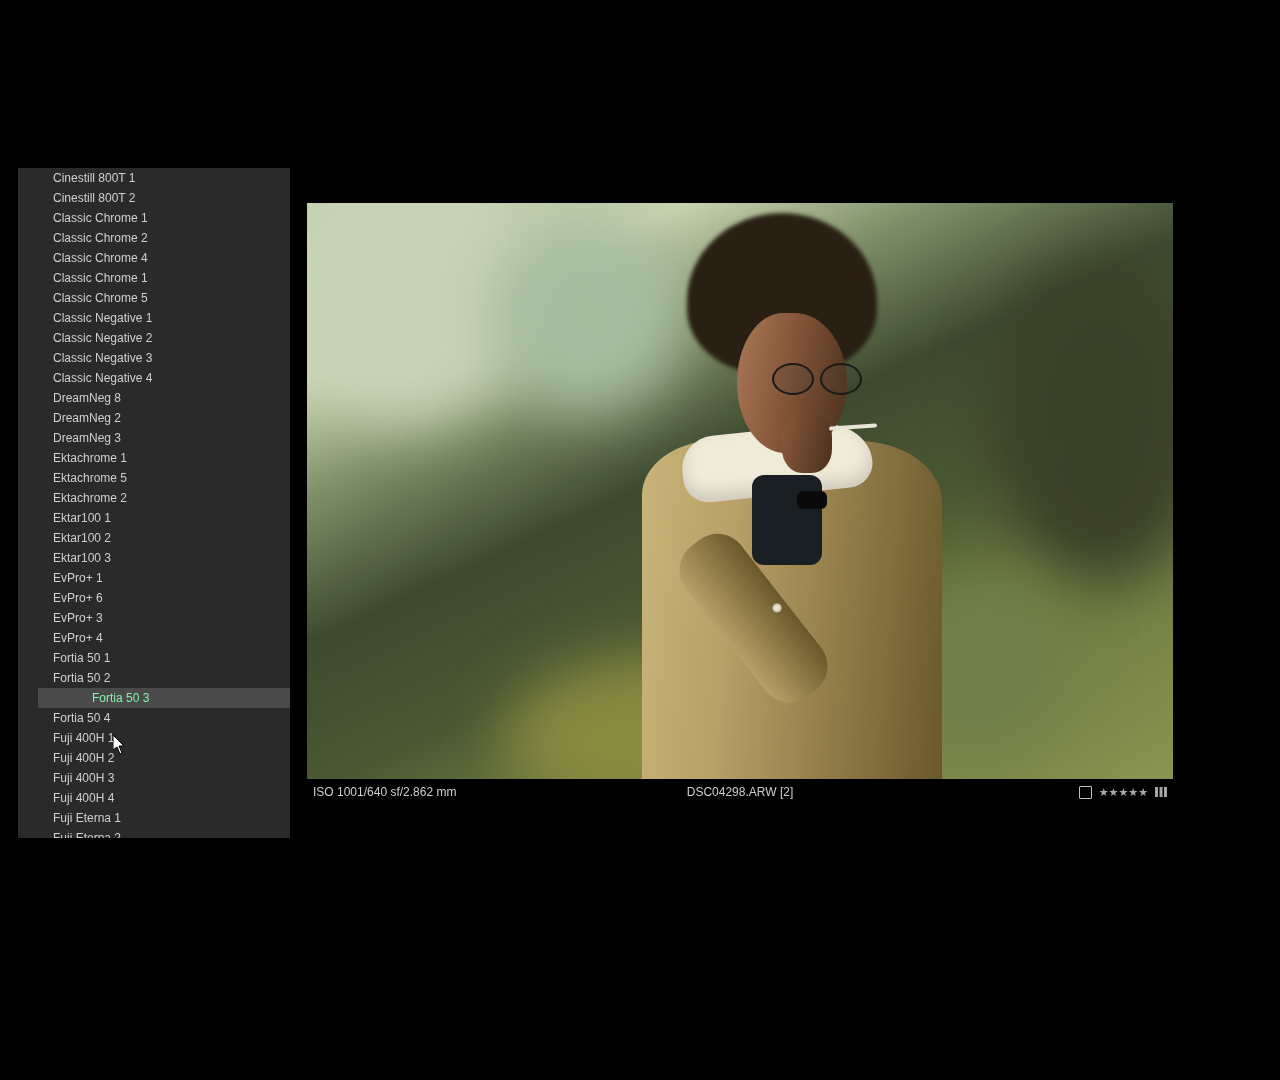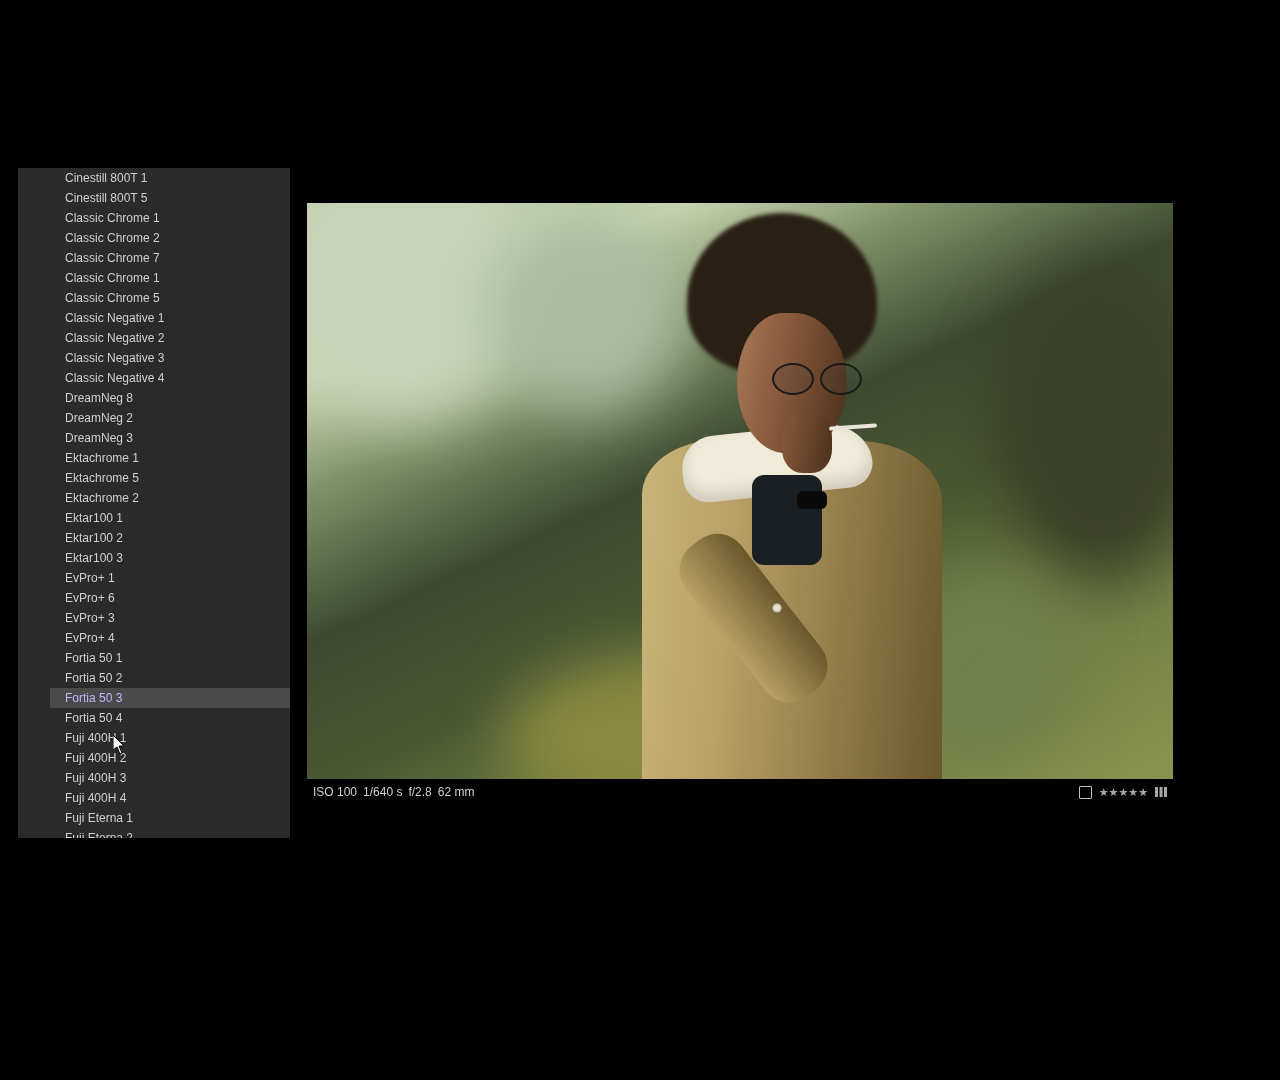--- a/index.html
+++ b/index.html
@@ -21,21 +21,21 @@
   .sidebar {
     position: absolute;
     left: 18px;
     top: 168px;
     width: 272px;
     height: 670px;
     background: #2a2a2a;
     overflow: hidden;
   }
   .preset-list {
-    padding-left: 47px;
+    padding-left: 35px;
     padding-right: 0;
   }
   .preset-item {
     font-size: 12px;
     line-height: 20px;
     height: 20px;
     color: #d0d0d0;
     cursor: pointer;
     white-space: nowrap;
     position: relative;
@@ -47,21 +47,22 @@
     left: -15px;
     right: 0;
     top: 0;
     bottom: 0;
     background: #4a4a4a;
     z-index: 0;
   }
   .preset-item.selected span {
     position: relative;
     z-index: 1;
-    color: #c4b5fd;
+    color: #86efac;
+    margin-left: 39px;
   }
   
   .preview {
     position: absolute;
     left: 307px;
     top: 203px;
     width: 866px;
     height: 576px;
     background: linear-gradient(155deg, #b8c9a8 0%, #c8d4b0 18%, #7e9068 30%, #3d4a30 45%, #4a5832 60%, #6a7840 72%, #8a9450 100%);
     overflow: hidden;
@@ -204,21 +205,21 @@
     top: 782px;
     width: 866px;
     height: 20px;
     color: #cfcfcf;
     font-size: 12px;
     display: flex;
     align-items: center;
   }
   .info-left {
     display: flex;
-    gap: 6px;
+    gap: 0;
     padding-left: 6px;
   }
   .info-center {
     position: absolute;
     left: 0; right: 0;
     text-align: center;
   }
   .info-right {
     position: absolute;
     right: 6px;
@@ -257,24 +258,24 @@
   .cursor svg { display:block; }
 </style>
 </head>
 <body>
 
 <div class="stage">
 
   <div class="sidebar">
     <div class="preset-list" id="preset-list">
         <div class="preset-item"><span>Cinestill 800T 1</span></div>
-        <div class="preset-item"><span>Cinestill 800T 5</span></div>
+        <div class="preset-item"><span>Cinestill 800T 2</span></div>
         <div class="preset-item"><span>Classic Chrome 1</span></div>
         <div class="preset-item"><span>Classic Chrome 2</span></div>
-        <div class="preset-item"><span>Classic Chrome 7</span></div>
+        <div class="preset-item"><span>Classic Chrome 4</span></div>
         <div class="preset-item"><span>Classic Chrome 1</span></div>
         <div class="preset-item"><span>Classic Chrome 5</span></div>
         <div class="preset-item"><span>Classic Negative 1</span></div>
         <div class="preset-item"><span>Classic Negative 2</span></div>
         <div class="preset-item"><span>Classic Negative 3</span></div>
         <div class="preset-item"><span>Classic Negative 4</span></div>
         <div class="preset-item"><span>DreamNeg 8</span></div>
         <div class="preset-item"><span>DreamNeg 2</span></div>
         <div class="preset-item"><span>DreamNeg 3</span></div>
         <div class="preset-item"><span>Ektachrome 1</span></div>
@@ -324,20 +325,23 @@
     </div>
   </div>
 
   <div class="info-bar">
     <div class="info-left">
       <span>ISO 100</span>
       <span>1/640 s</span>
       <span>f/2.8</span>
       <span>62 mm</span>
     </div>
+    <div class="info-center">
+      <span>DSC04298.ARW [2]</span>
+    </div>
     <div class="info-right">
       <span class="flag-icon"></span>
       <span id="stars"><span class="star">★</span><span class="star">★</span><span class="star">★</span><span class="star">★</span><span class="star">★</span></span>
       <span class="label-icon">
         <svg width="12" height="12" viewBox="0 0 12 12">
             <rect x="0" y="1" width="3" height="10" fill="#a8a8a8"></rect>
             <rect x="4.5" y="1" width="3" height="10" fill="#a8a8a8"></rect>
             <rect x="9" y="1" width="3" height="10" fill="#a8a8a8"></rect>
           </svg>
       </span>

